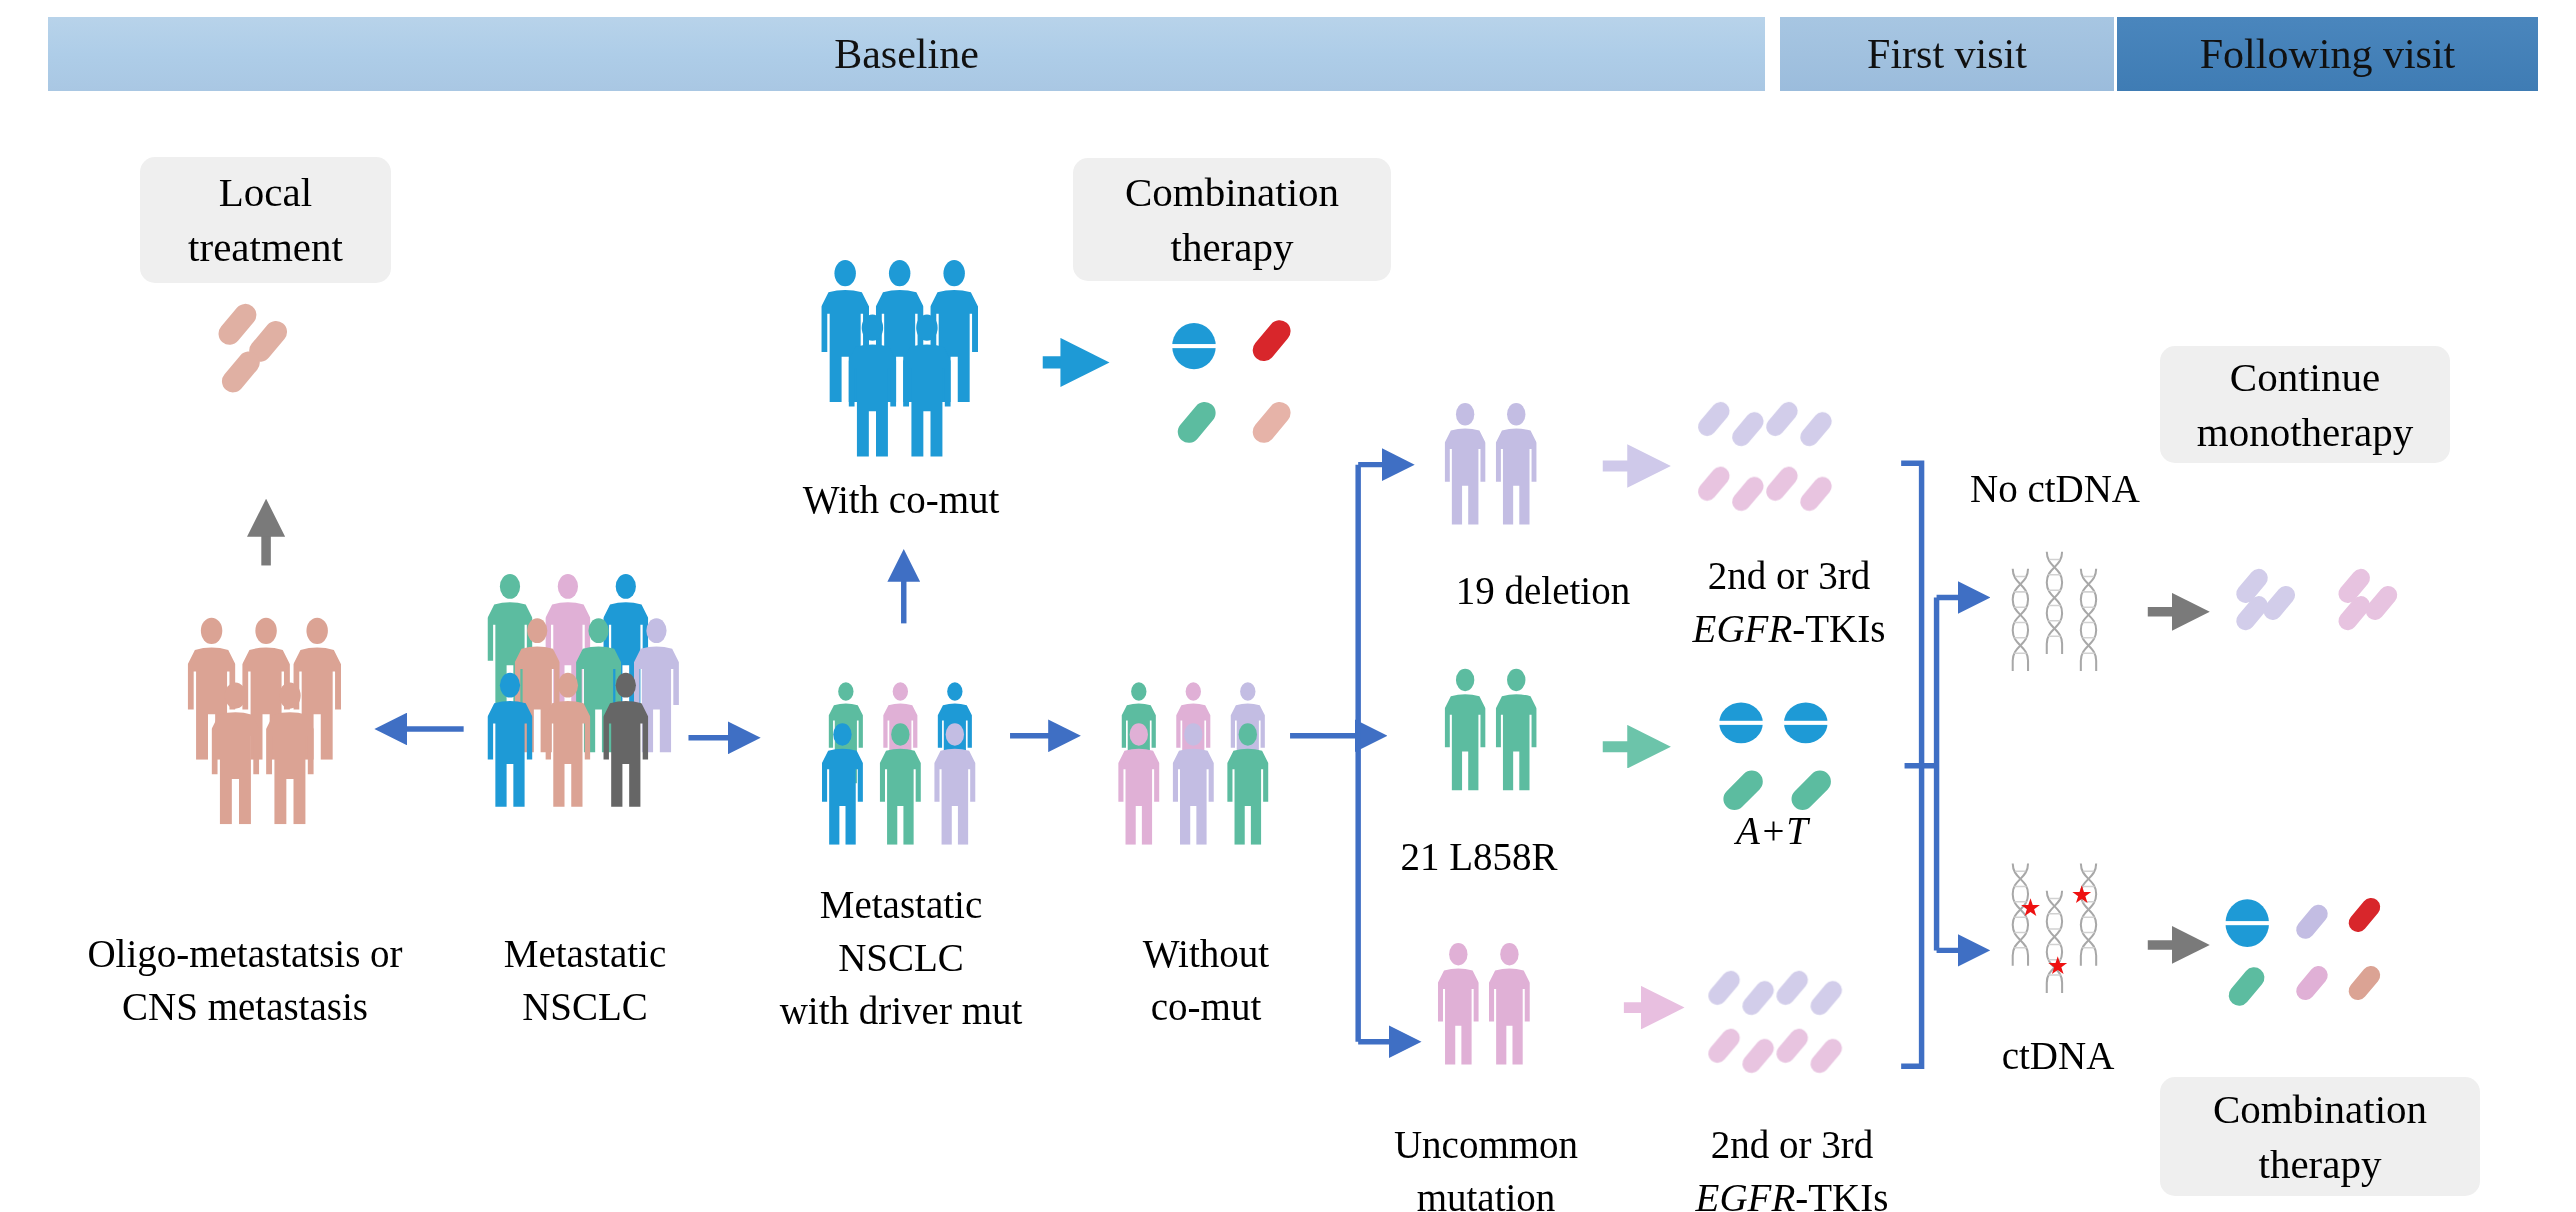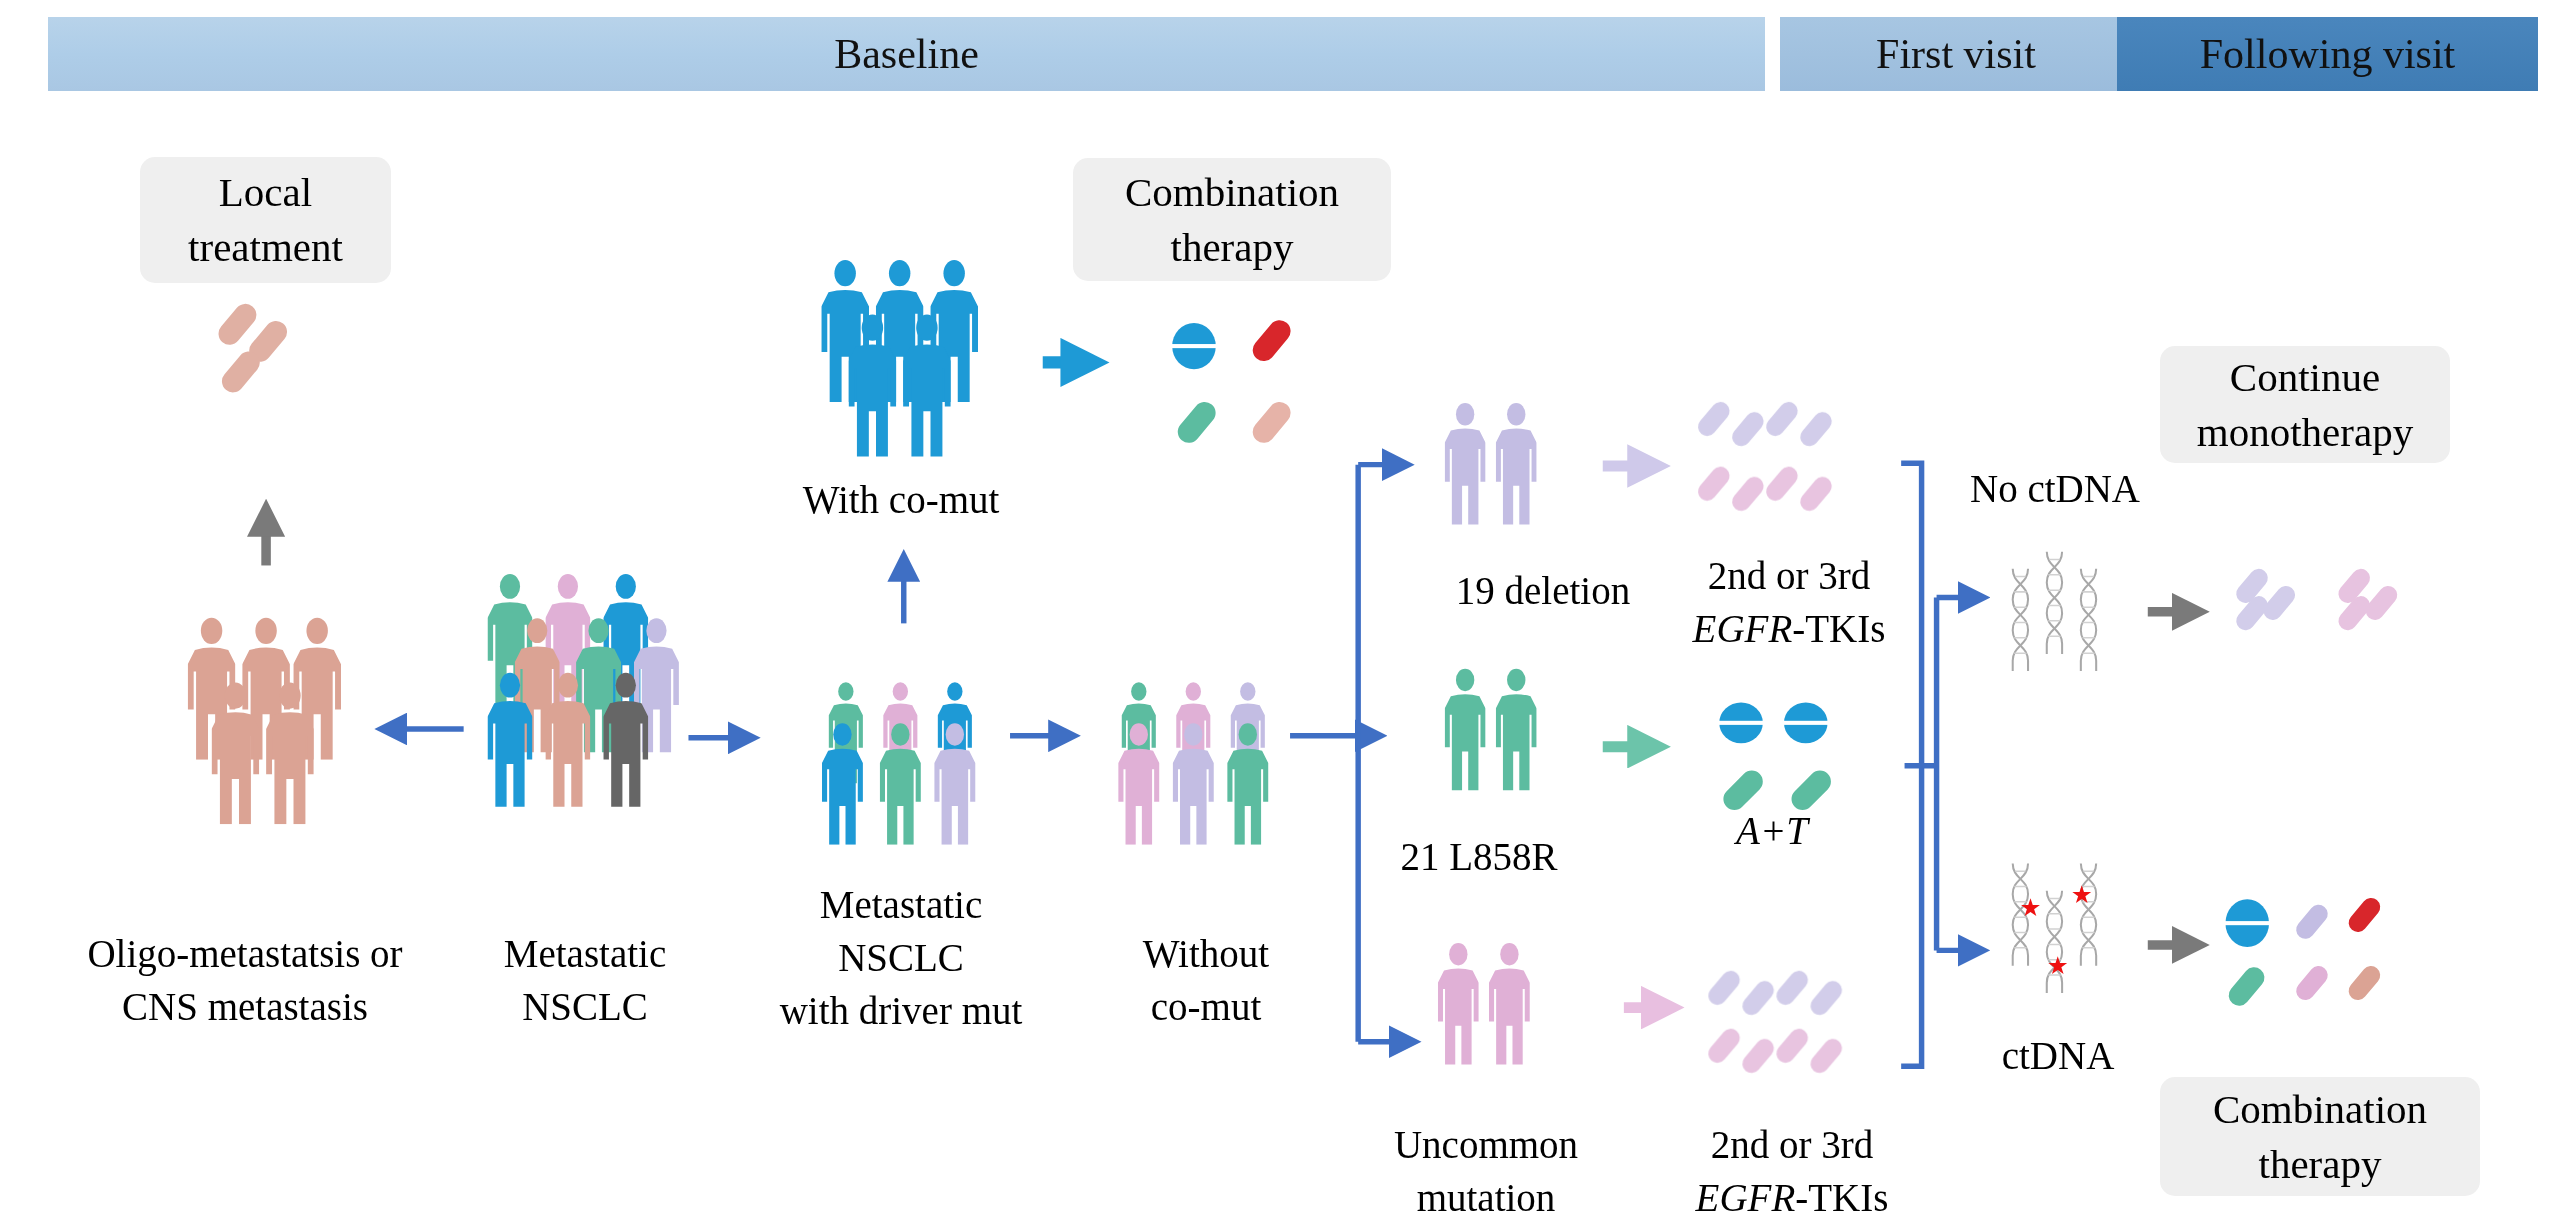--- a/index.html
+++ b/index.html
@@ -1,21 +1,21 @@
 <!DOCTYPE html>
 <html style="font-size:11px"><head>
 <meta charset="utf-8">
 <style>
   html, body { margin:0; padding:0; background:#ffffff; }
   body { width:2576px; height:1212px; position:relative; overflow:hidden;
          font-family:"Liberation Serif", "DejaVu Serif", serif; color:#000; }
   .phase-bar { position:absolute; top:17px; height:74px; display:flex; align-items:center; justify-content:center;
                font-size:42px; color:#111; }
   #phase-baseline { left:48px; width:1717px; background:linear-gradient(#b8d3ea,#aecde8 50%,#a9c7e3); }
-  #phase-first { left:1780px; width:334px; background:linear-gradient(#a7c6e2,#9bbcdc);padding-left:9px; }
+  #phase-first { left:1780px; width:334px; background:linear-gradient(#a7c6e2,#9bbcdc); }
   #phase-following { left:2117px; width:421px; background:linear-gradient(#4a86bd,#3f7cb4); }
   .label { position:absolute; text-align:center; font-size:39px; line-height:53px; white-space:nowrap; transform:translateX(-50%); }
   .box { position:absolute; background:#efefef; text-align:center; font-size:41px; line-height:55px;
          display:flex; flex-direction:column; justify-content:center;border-radius:15px; }
   .box span { display:block; }
   i { font-style:italic; }
   svg#diagram { position:absolute; left:0; top:0; }
 </style>
 </head>
 <body>

